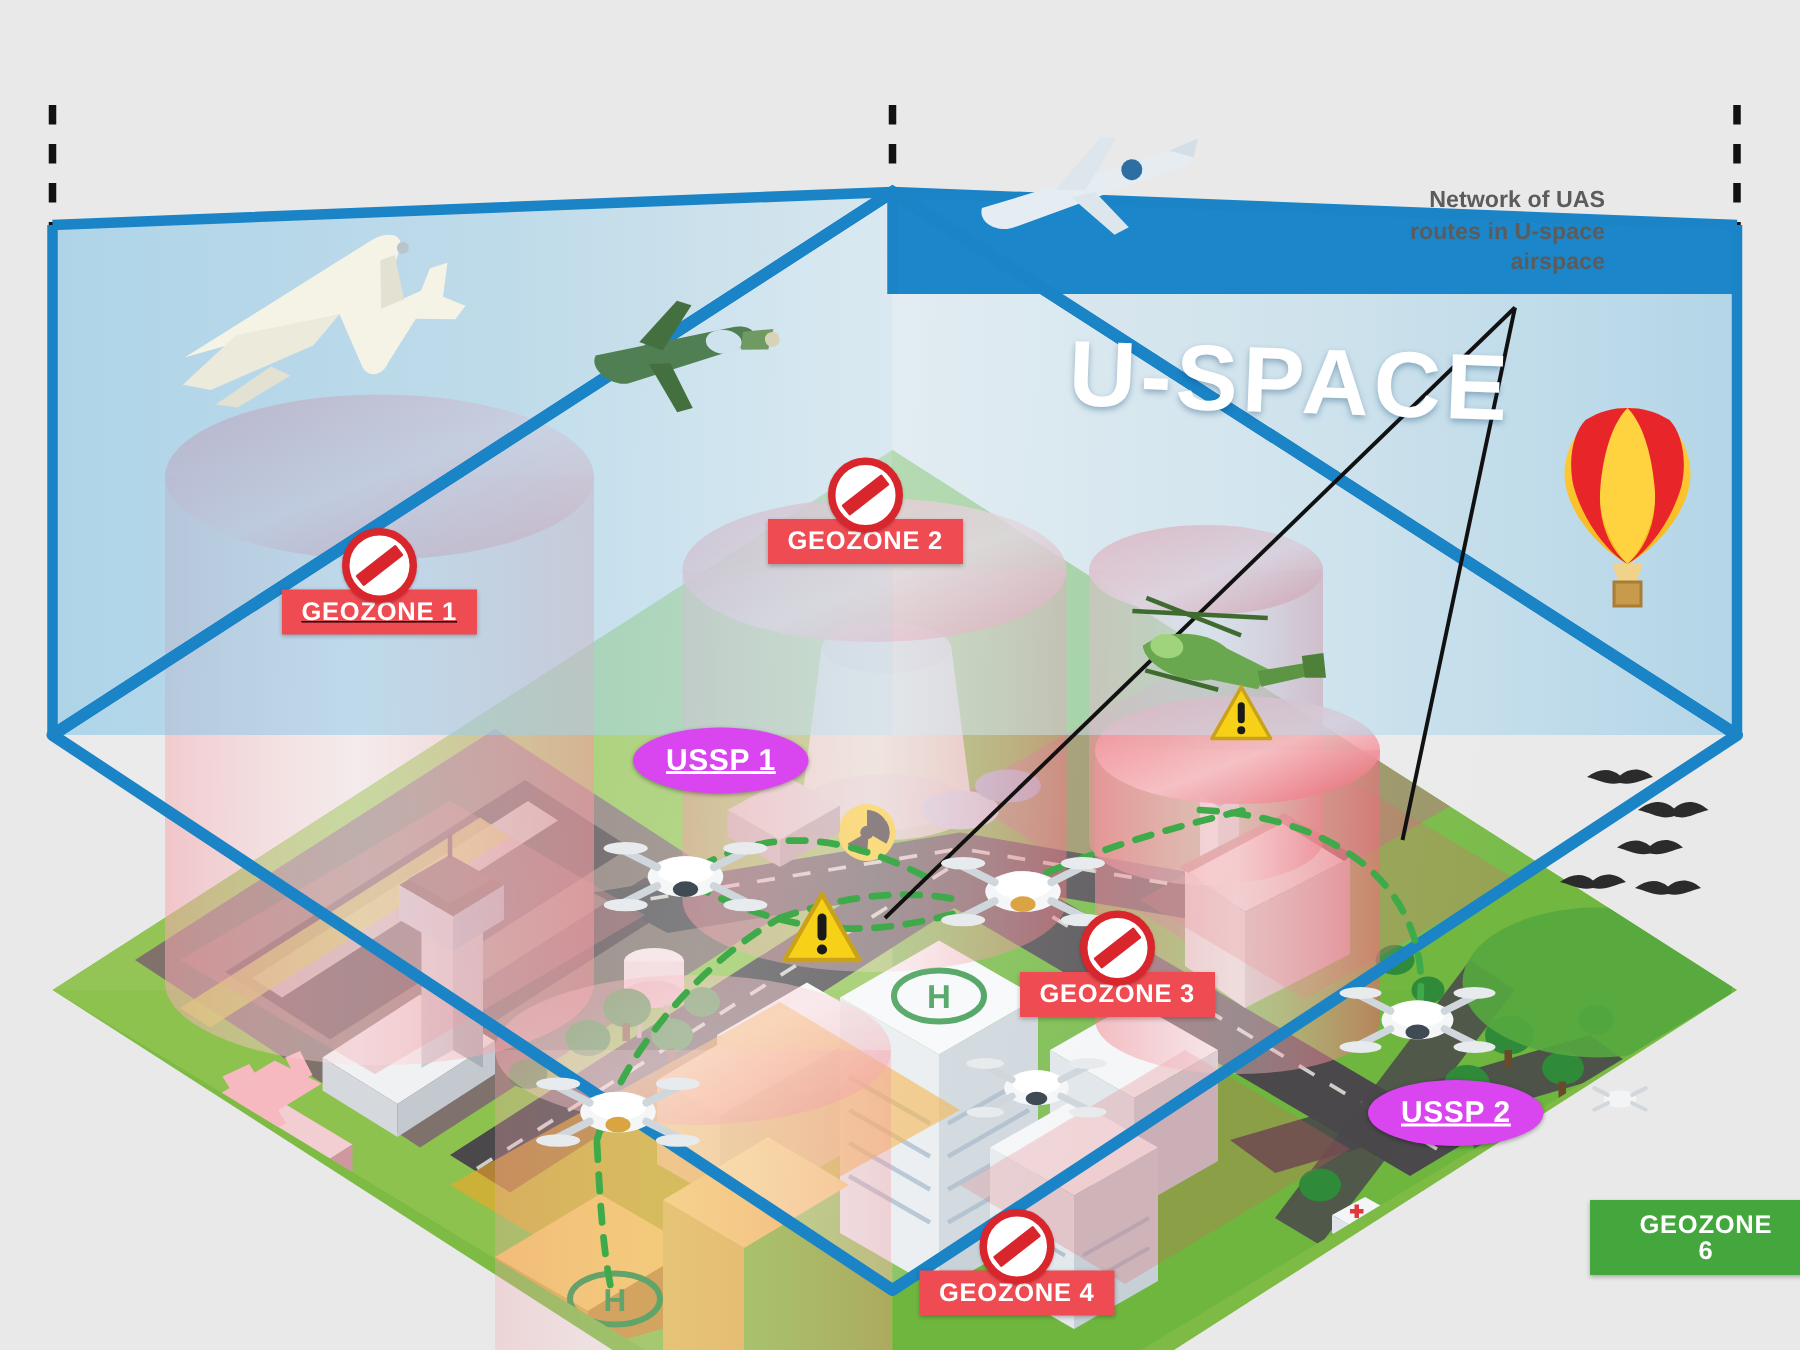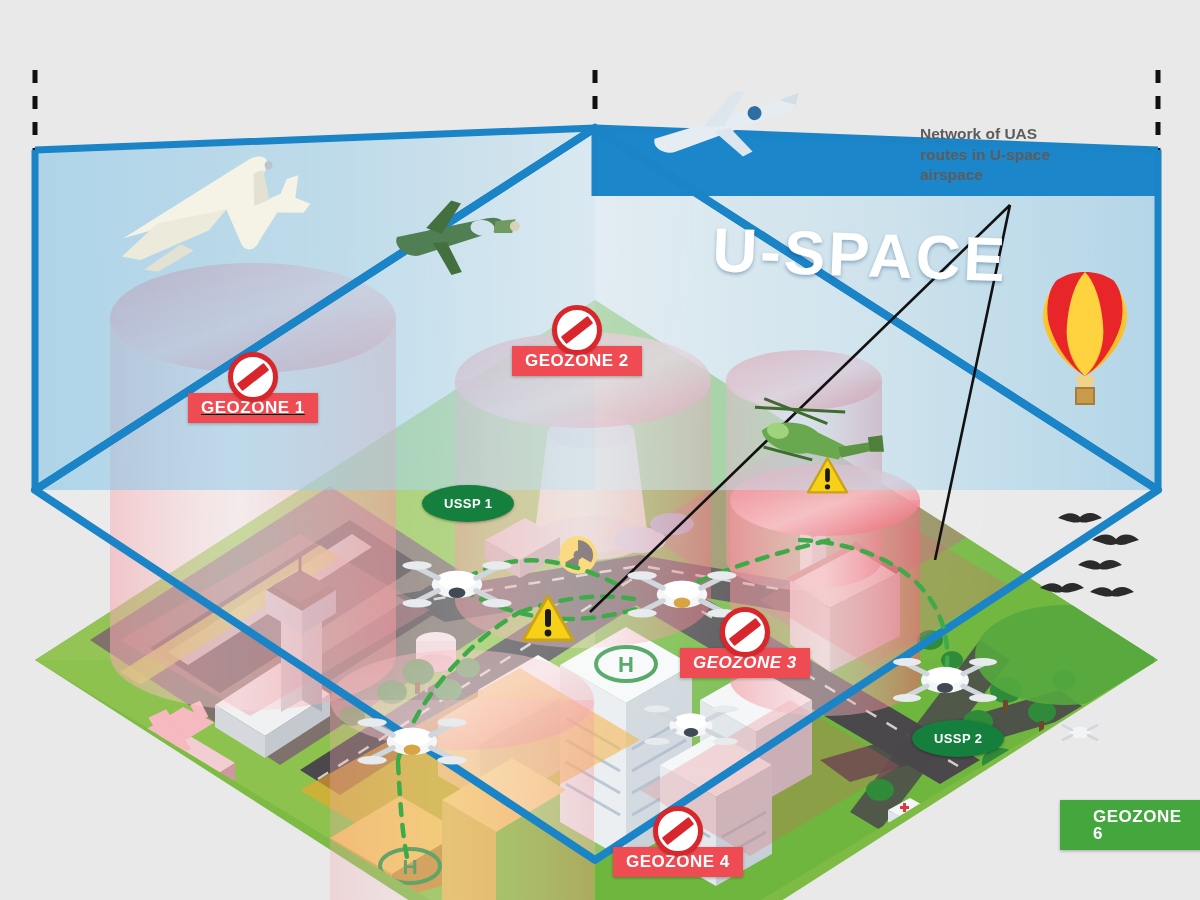--- a/index.html
+++ b/index.html
@@ -24,35 +24,36 @@
   .geo-badge .noentry::after{
     content:"";position:absolute;left:50%;top:50%;
     width:34px;height:9px;background:#d9262c;
     transform:translate(-50%,-50%) rotate(-38deg);border-radius:1px;
   }
   .geo-badge .plate{
     background:#ef4b52;color:#ffffff;
     font-weight:bold;letter-spacing:.5px;
     padding:6px 13px 7px 13px;font-size:17px;line-height:1;
     box-shadow:0 1px 3px rgba(0,0,0,.28);
-    position:relative;z-index:2;
+    position:relative;z-index:2;text-align:center;
   }
   .geo-badge.green .plate{background:#44a73d;padding:8px 33px;}
 
   .ussp{
-    position:absolute;background:#15803d;color:#fff;
-    font-weight:bold;font-size:13px;letter-spacing:.4px;
+    position:absolute;background:#d946ef;color:#fff;
+    font-weight:bold;font-size:20px;letter-spacing:.4px;
     border-radius:50%/50%;
     padding:12px 22px;line-height:1;
     box-shadow:0 1px 3px rgba(0,0,0,.35);
+    text-decoration:underline;
   }
 
   .callout{
     position:absolute;color:#5c5c5c;font-size:15.5px;line-height:1.33;
-    text-align:left;font-weight:600;
+    text-align:right;font-weight:600;
   }
 
   .uspace-word{
     position:absolute;color:#ffffff;font-weight:bold;
     font-size:62px;letter-spacing:3px;
     transform-origin:left top;
     text-shadow:0 2px 4px rgba(0,60,110,.35);
     pointer-events:none;
   }
 </style>
@@ -590,21 +591,21 @@
 <div class="geo-badge" style="left:188px; top:352px;text-decoration:underline;">
   <div class="noentry"></div>
   <div class="plate">GEOZONE 1</div>
 </div>
 
 <div class="geo-badge" style="left:512px; top:305px;">
   <div class="noentry"></div>
   <div class="plate">GEOZONE 2</div>
 </div>
 
-<div class="geo-badge" style="left:680px; top:607px;font-style:italic;">
+<div class="geo-badge" style="left:680px; top:607px;">
   <div class="noentry"></div>
   <div class="plate">GEOZONE 3</div>
 </div>
 
 <div class="geo-badge" style="left:613px; top:806px;">
   <div class="noentry"></div>
   <div class="plate">GEOZONE 4</div>
 </div>
 
 <div class="geo-badge green" style="left:1060px; top:800px;">

